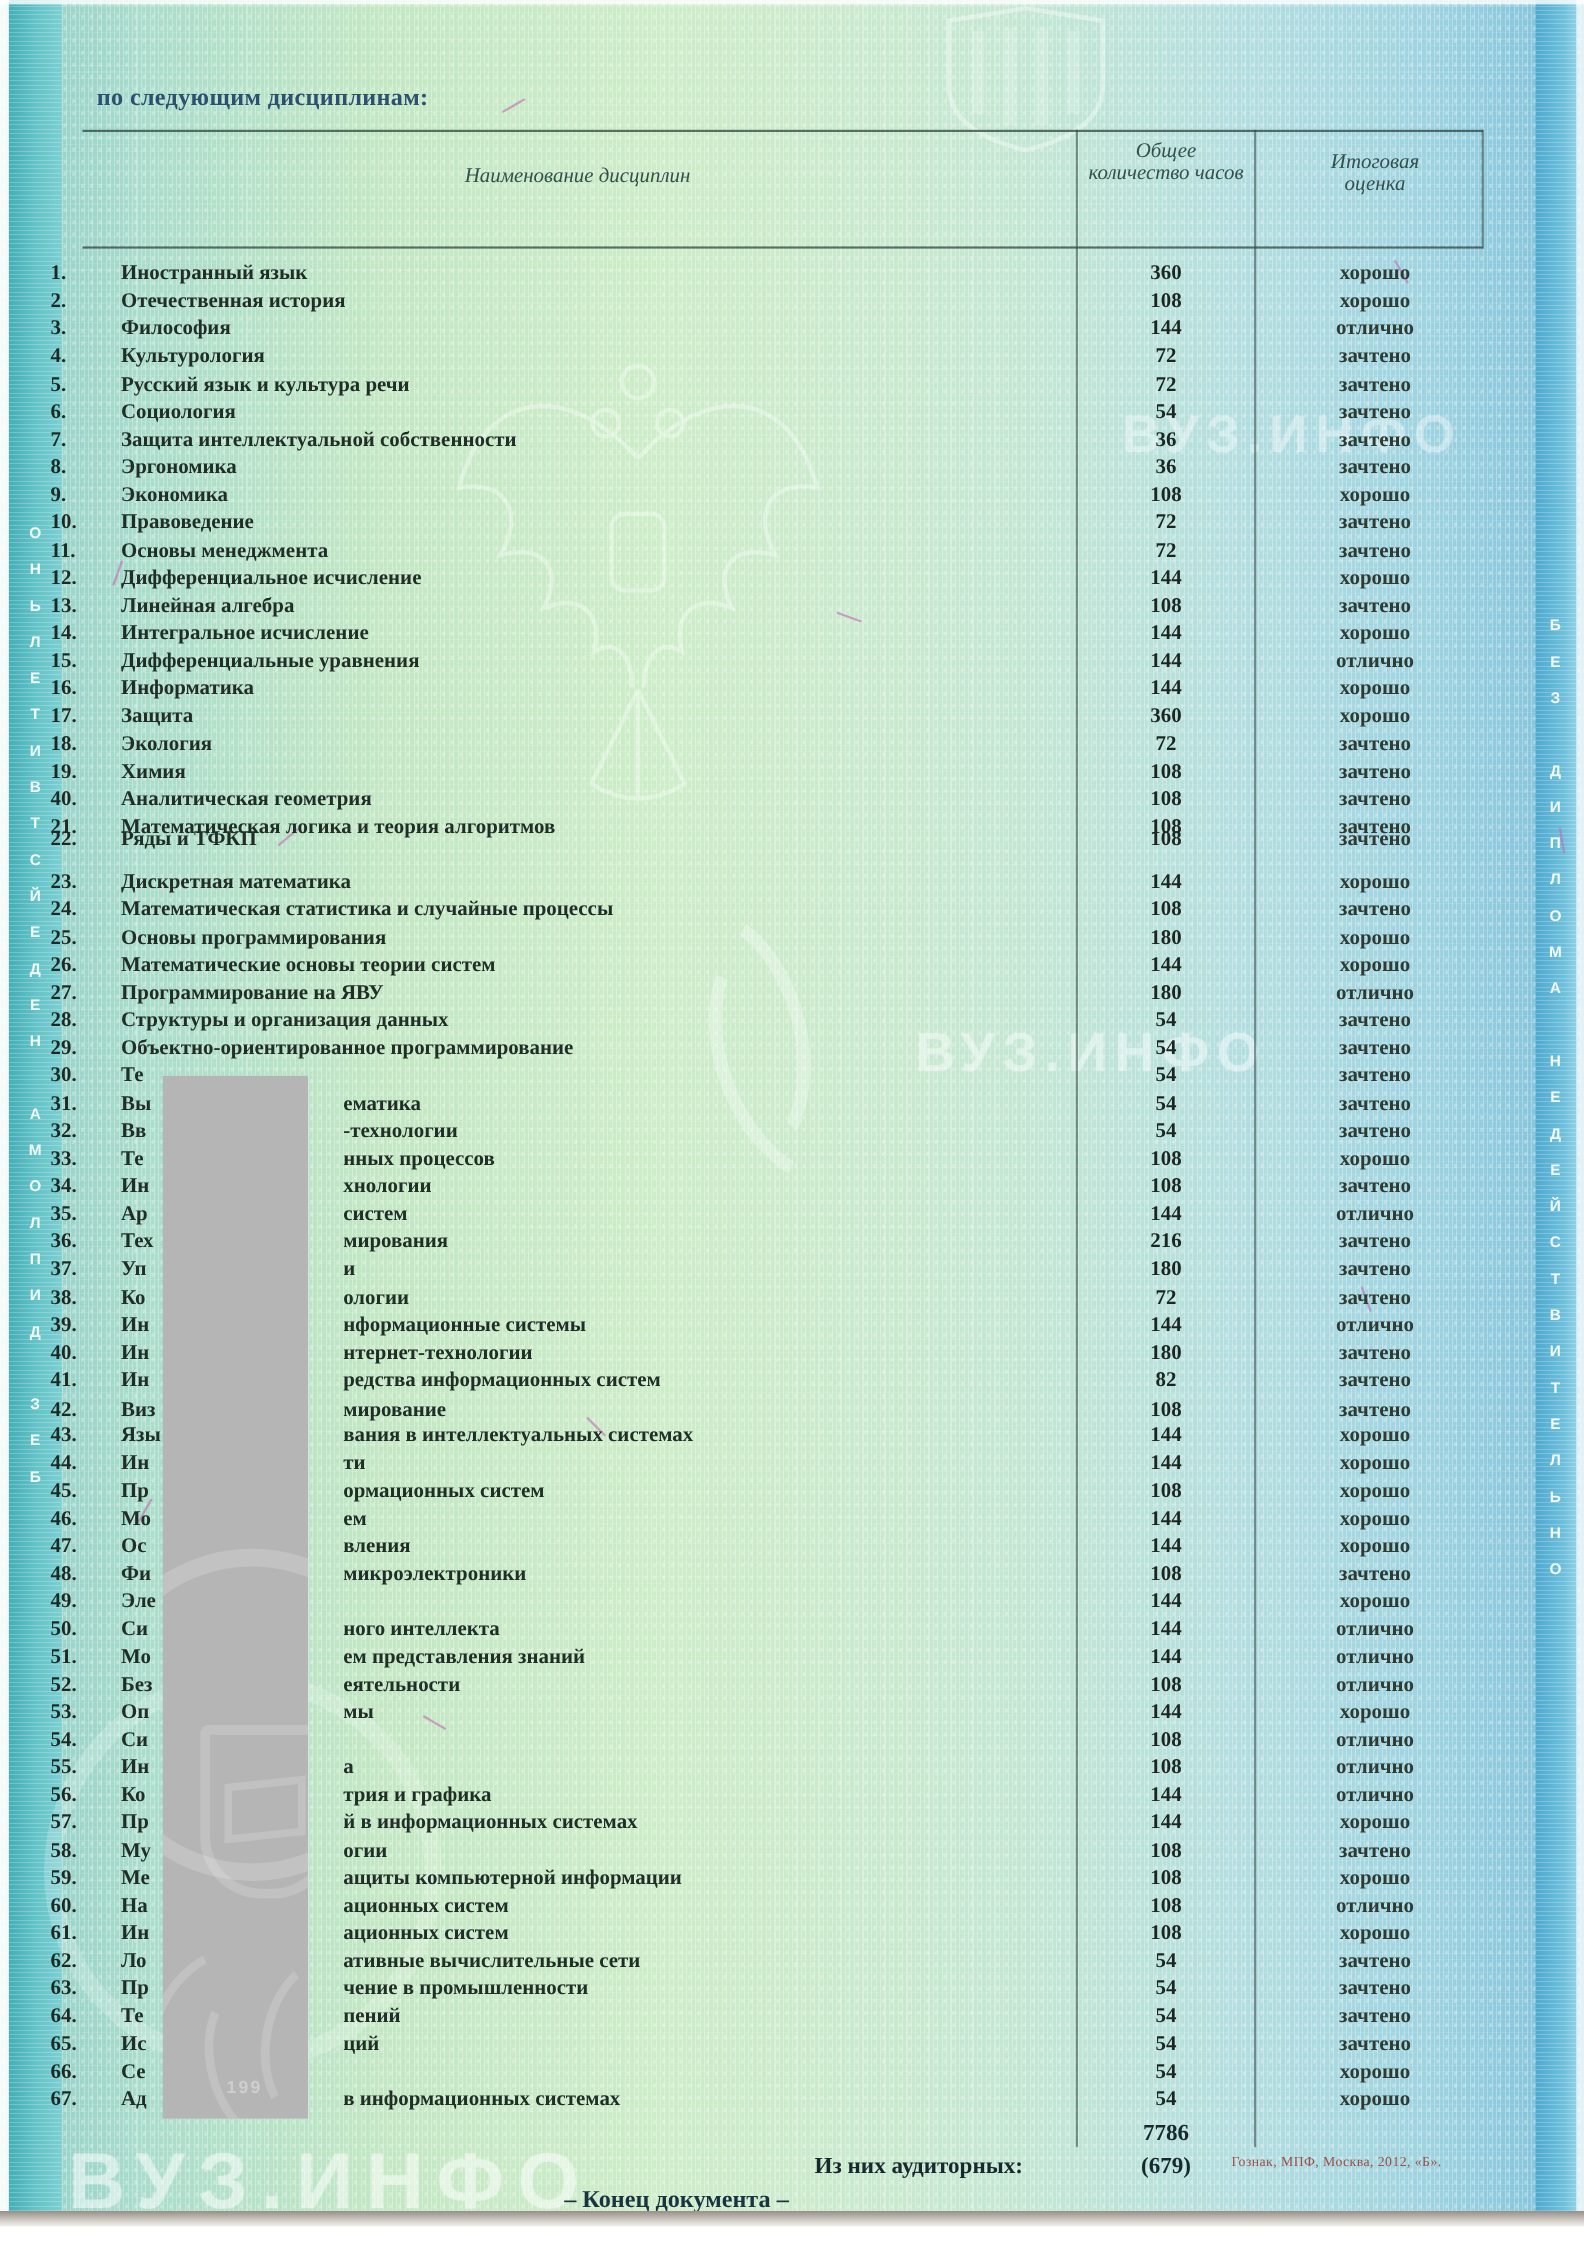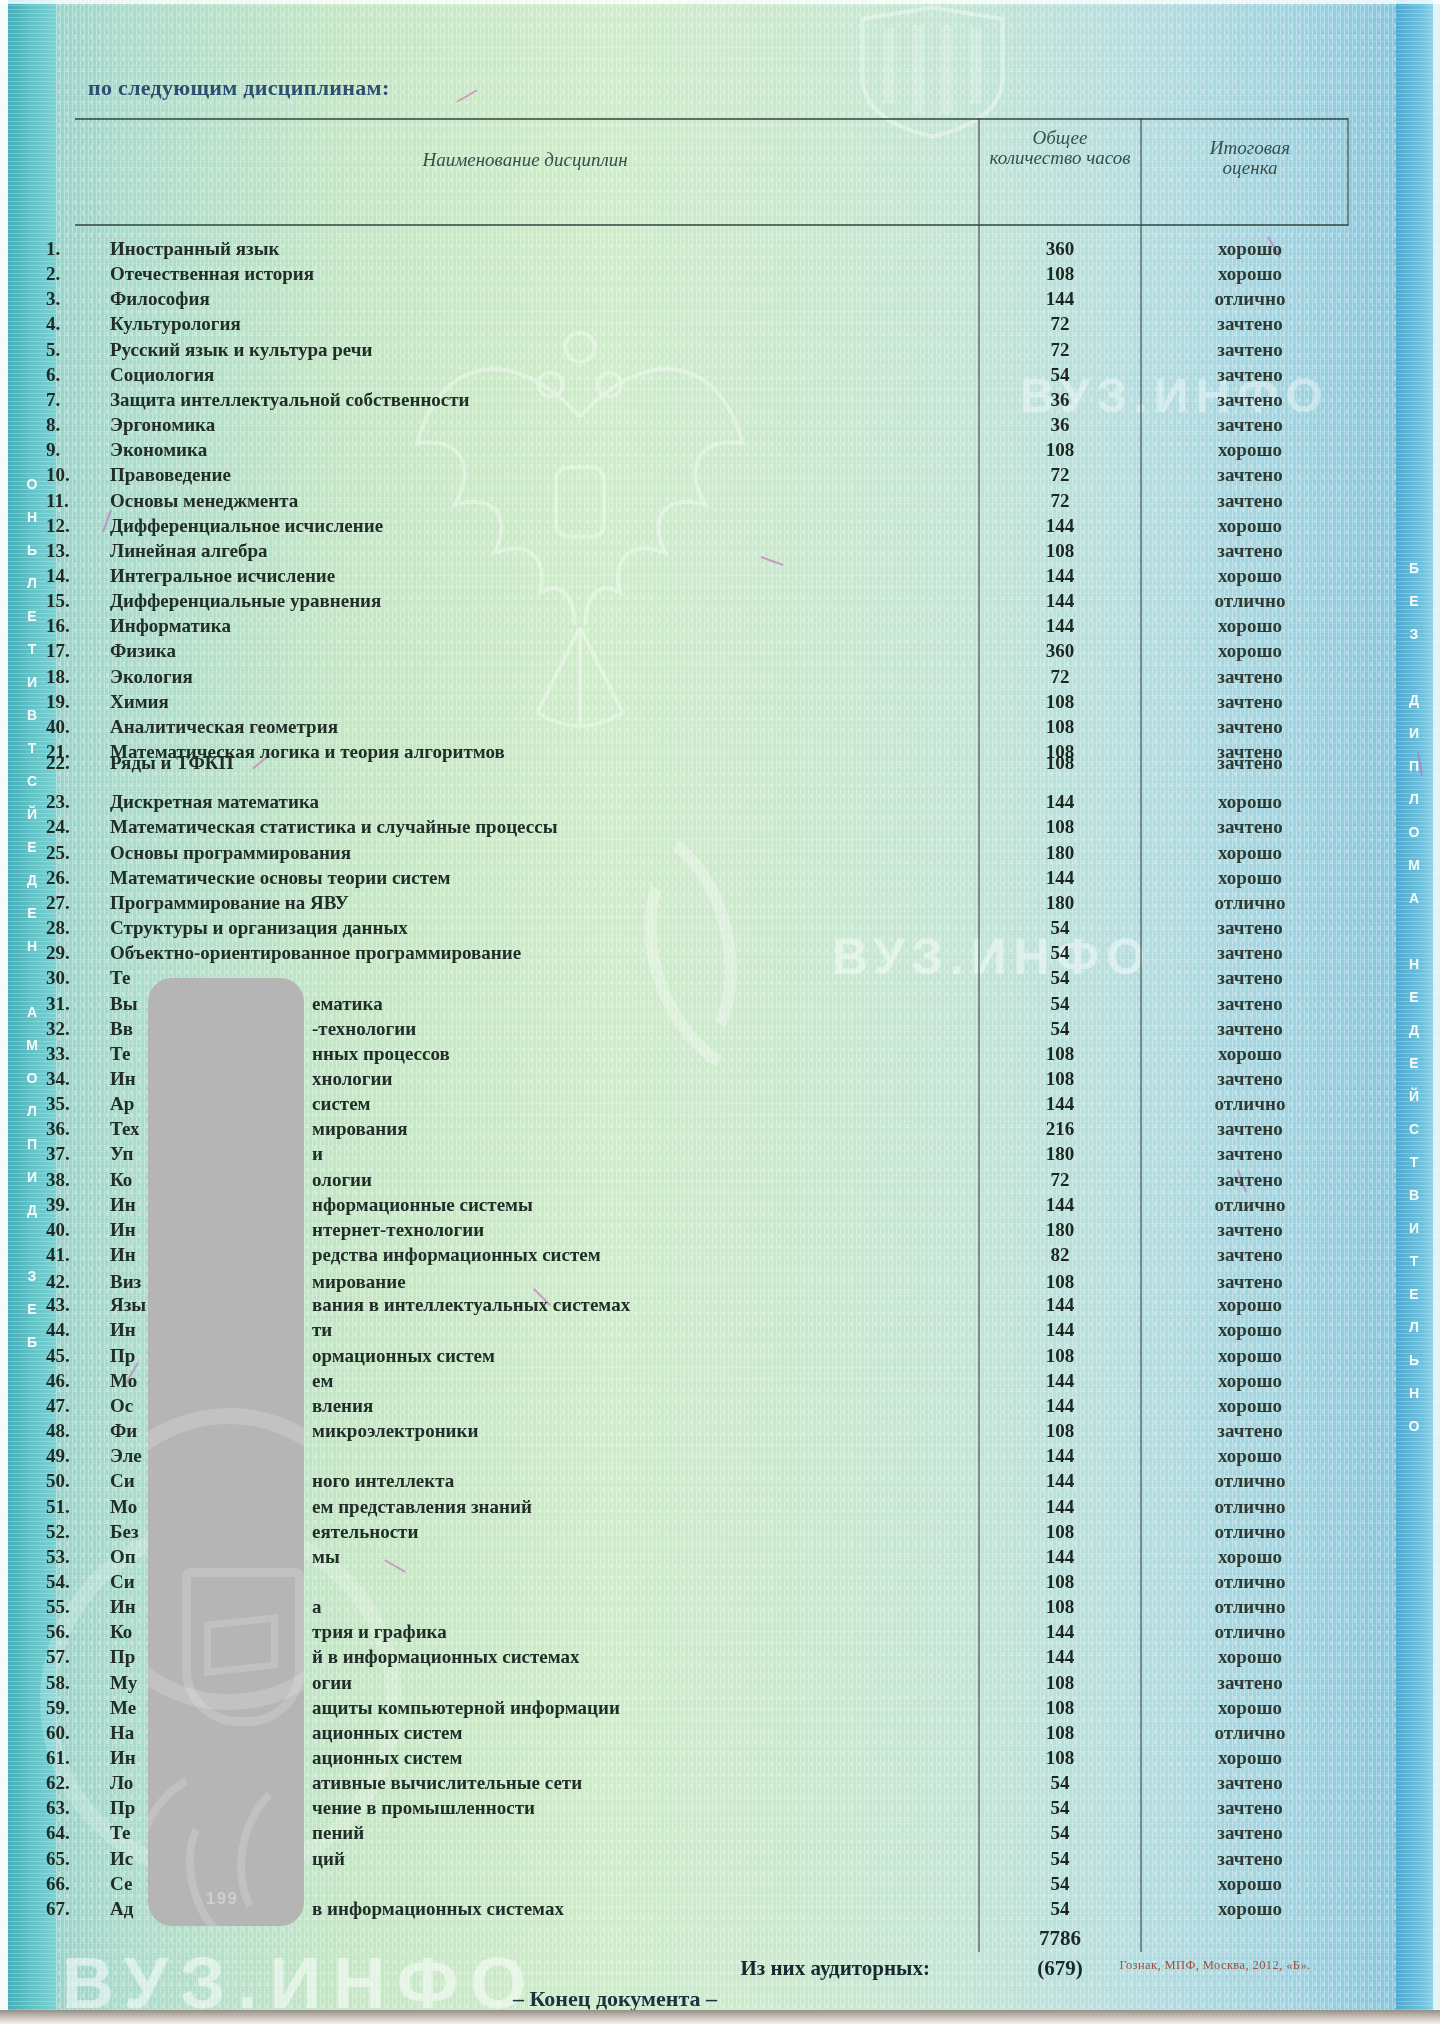--- a/index.html
+++ b/index.html
@@ -50,21 +50,21 @@
   .row .hours{position:absolute;left:985px;width:150px;text-align:center;font:bold 19px "Liberation Serif",serif;color:#1c2620;}
   .row .grade{position:absolute;left:1150px;width:200px;text-align:center;font:bold 19px "Liberation Serif",serif;color:#2e3b33;}
 
   .tot-label{position:absolute;left:450px;width:480px;text-align:right;font:bold 21px "Liberation Serif",serif;color:#17282e;}
   .tot-value{position:absolute;left:985px;width:150px;text-align:center;font:bold 21px "Liberation Serif",serif;color:#17282e;}
   .imprint{position:absolute;left:1095px;top:1958px;width:240px;text-align:center;
     font:12.5px "Liberation Serif",serif;color:#9c4f44;letter-spacing:.4px;}
   .end-doc{position:absolute;left:450px;top:1986px;width:330px;text-align:center;
     font:bold 22px "Liberation Serif",serif;color:#1a3340;}
 
-  .redaction{position:absolute;left:148px;top:978px;width:156px;height:948px;background:#b5b5b5;z-index:5;overflow:hidden;border-radius:24px;}
+  .redaction{position:absolute;left:148px;top:978px;width:132px;height:948px;background:#b5b5b5;z-index:5;overflow:hidden;}
   .red-ring{position:absolute;left:-70px;top:430px;width:270px;height:270px;border:16px solid rgba(255,255,255,.18);border-radius:50%;}
   .red-shield{position:absolute;left:34px;top:590px;width:104px;height:140px;border:9px solid rgba(255,255,255,.17);border-radius:8px 8px 56px 56px;}
   .red-book{position:absolute;left:56px;top:640px;width:60px;height:40px;border:7px solid rgba(255,255,255,.17);transform:skewY(-6deg);}
   .red-wheat1,.red-wheat2,.red-wheat3{position:absolute;border:8px solid rgba(0,0,0,0);border-left:8px solid rgba(255,255,255,.16);border-radius:50%;width:90px;height:140px;}
   .red-wheat1{left:-10px;top:790px;transform:rotate(25deg);}
   .red-wheat2{left:40px;top:820px;transform:rotate(-15deg);}
   .red-wheat3{left:90px;top:800px;transform:rotate(10deg);}
   .red-year{position:absolute;left:58px;top:912px;font:bold 16px "Liberation Sans",sans-serif;color:rgba(255,255,255,.35);letter-spacing:2px;}
 
   .fiber{position:absolute;width:24px;height:2px;background:#c468b8;opacity:.6;border-radius:2px;}
@@ -278,21 +278,21 @@
         <span class="grade">отлично</span>
       </div>
       <div class="row" style="top: 377.25px;">
         <span class="num">16.</span>
         <span class="name">Информатика</span>
         <span class="hours">144</span>
         <span class="grade">хорошо</span>
       </div>
       <div class="row" style="top: 402.4px;">
         <span class="num">17.</span>
-        <span class="name">Физика</span>
+        <span class="name">Защита</span>
         <span class="hours">360</span>
         <span class="grade">хорошо</span>
       </div>
       <div class="row" style="top: 427.55px;">
         <span class="num">18.</span>
         <span class="name">Экология</span>
         <span class="hours">72</span>
         <span class="grade">зачтено</span>
       </div>
       <div class="row" style="top: 452.7px;">

